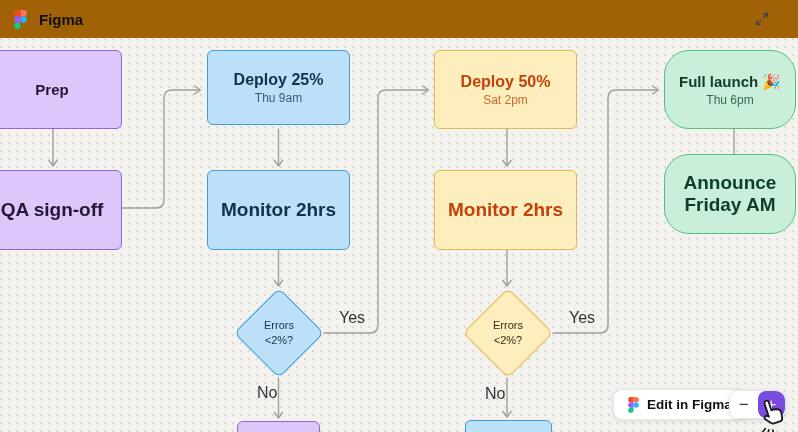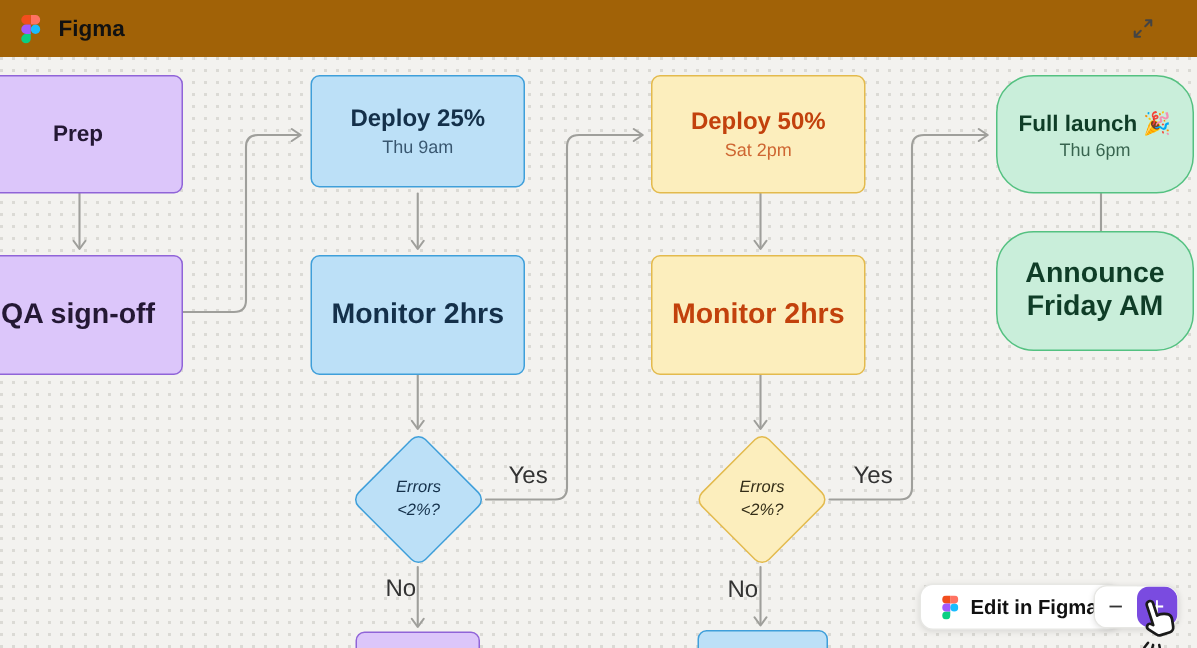--- a/index.html
+++ b/index.html
@@ -34,21 +34,21 @@
     display: flex; flex-direction: column; align-items: center; justify-content: center;
     text-align: center; gap: 2px;
   }
   .node .t  { font-weight: 700; font-size: 19px; }
   .node .t-lg { font-weight: 700; font-size: 16px; }
   .node .sub { font-size: 12px; opacity: .78; font-weight: 400; }
   .n-purple { background: #dcc6fa; border-color: #9064d8; color: #241834; }
   .n-blue   { background: #bce0f7; border-color: #3f9fda; color: #14304a; }
   .n-yellow { background: #fceebd; border-color: #e3ba4d; color: #c2410c; }
   .n-green  { background: #c9eeda; border-color: #54c181; color: #0f3d27; border-radius: 25px; }
-  .diamond { position: absolute; width: 90px; height: 90px; font-style: italic; }
+  .diamond { position: absolute; width: 90px; height: 90px; }
   .diamond .shape {
     position: absolute; inset: 13px; transform: rotate(45deg);
     border: 1.5px solid; border-radius: 7px;
   }
   .diamond .dtext {
     position: absolute; inset: 0; display: flex; align-items: center; justify-content: center;
     text-align: center; font-size: 11px; line-height: 1.35; padding: 18px;
   }
   .d-blue .shape   { background: #bce0f7; border-color: #3f9fda; }
   .d-blue .dtext   { color: #14304a; }

